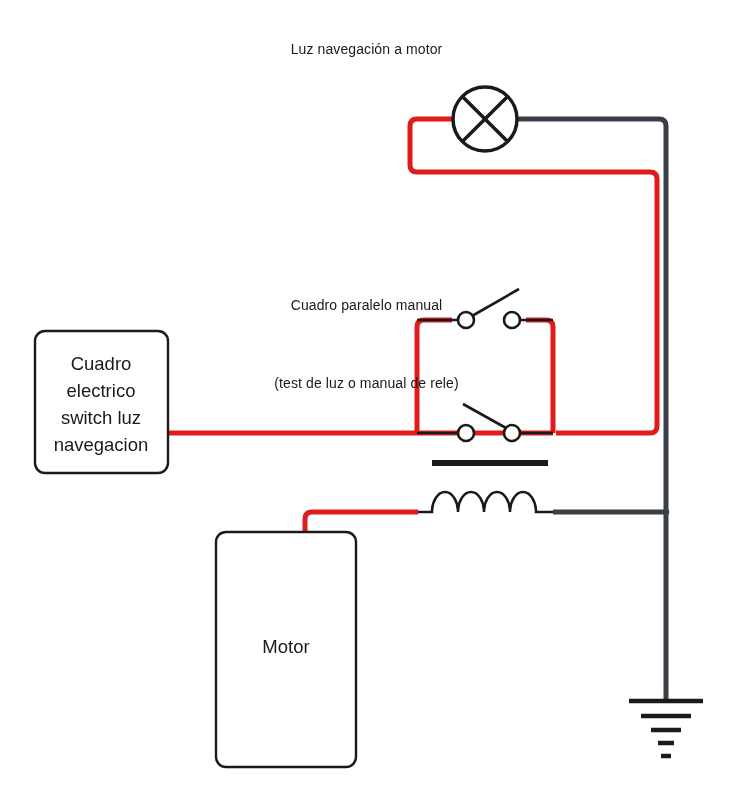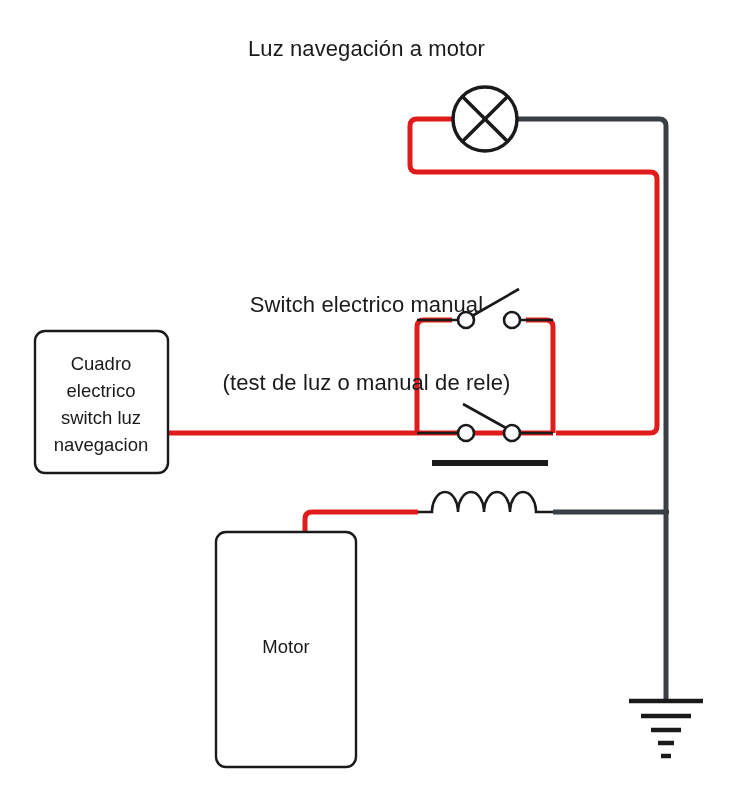--- a/index.html
+++ b/index.html
@@ -20,21 +20,21 @@
   svg#diagram {
     position: absolute;
     left: 0;
     top: 0;
     width: 733px;
     height: 800px;
   }
   .label {
     position: absolute;
     color: #1a1a1a;
-    font-size: 22px;
+    font-size: 14px;
     line-height: 26px;
     text-align: center;
     white-space: pre;
     letter-spacing: 0.1px;
   }
   .box-label {
     position: absolute;
     color: #1a1a1a;
     font-size: 18.5px;
     line-height: 27px;
@@ -126,21 +126,21 @@
 
     <rect x="35" y="331" width="133" height="142" rx="10" ry="10" fill="#ffffff" stroke="#1a1a1a" stroke-width="2.4"></rect>
 
     <rect x="216" y="532" width="140" height="235" rx="10" ry="10" fill="#ffffff" stroke="#1a1a1a" stroke-width="2.4"></rect>
 
   </svg>
 
   <div class="label" id="label-lamp">Luz navegación a motor</div>
 
   <div class="label" id="label-switch">
-    <div>Switch electrico manual</div>
+    <div>Cuadro paralelo manual</div>
     <div>(test de luz o manual de rele)</div>
   </div>
 
   <div class="box-label" id="label-panel">Cuadro
 electrico
 switch luz
 navegacion</div>
 
   <div class="box-label" id="label-motor">Motor</div>
 

